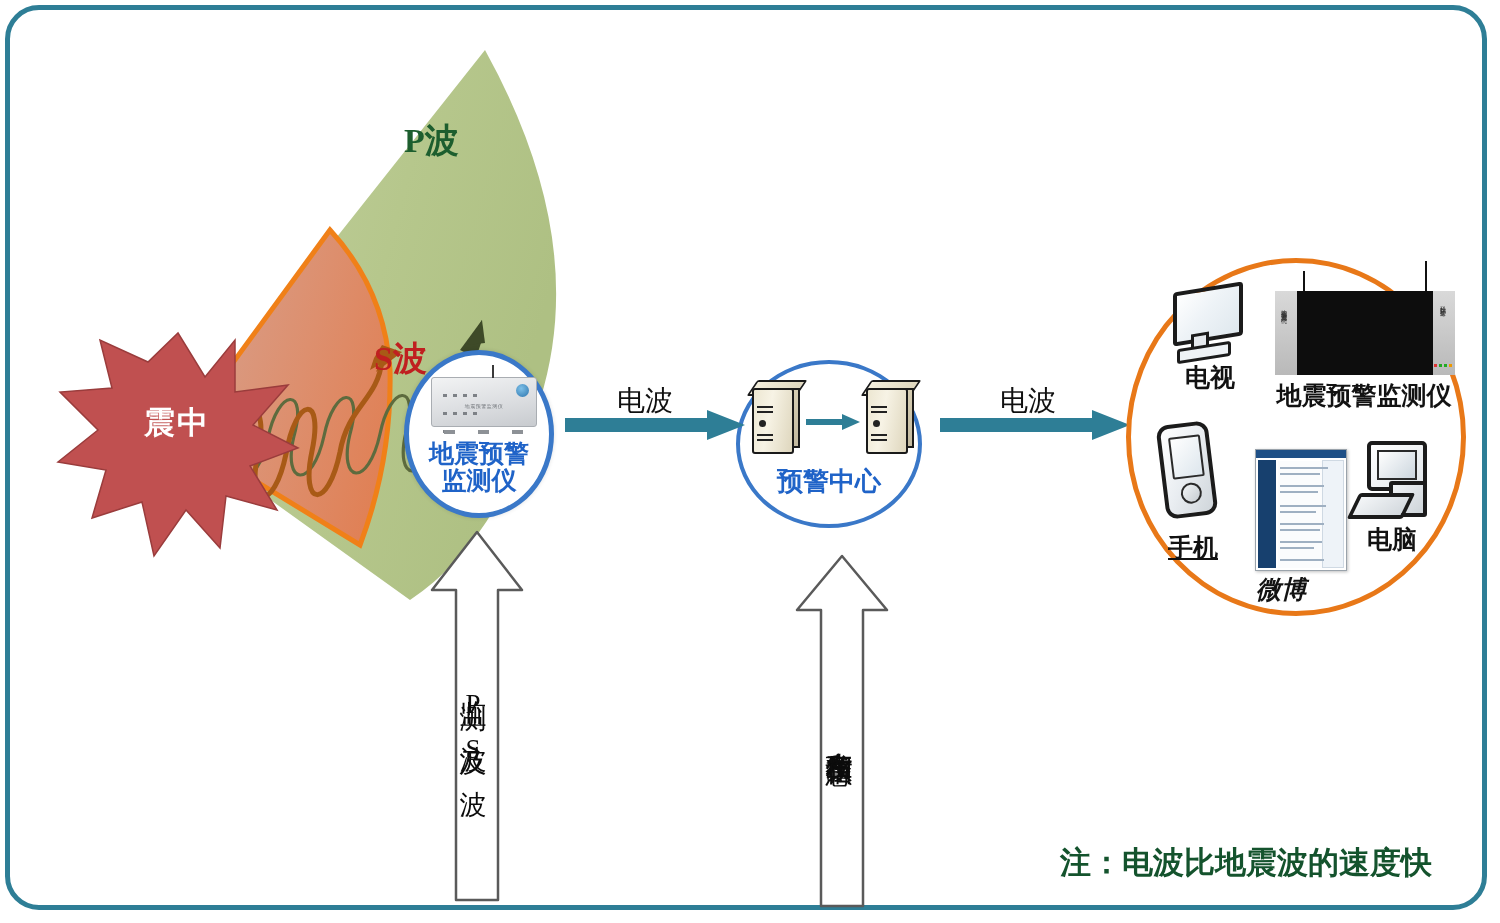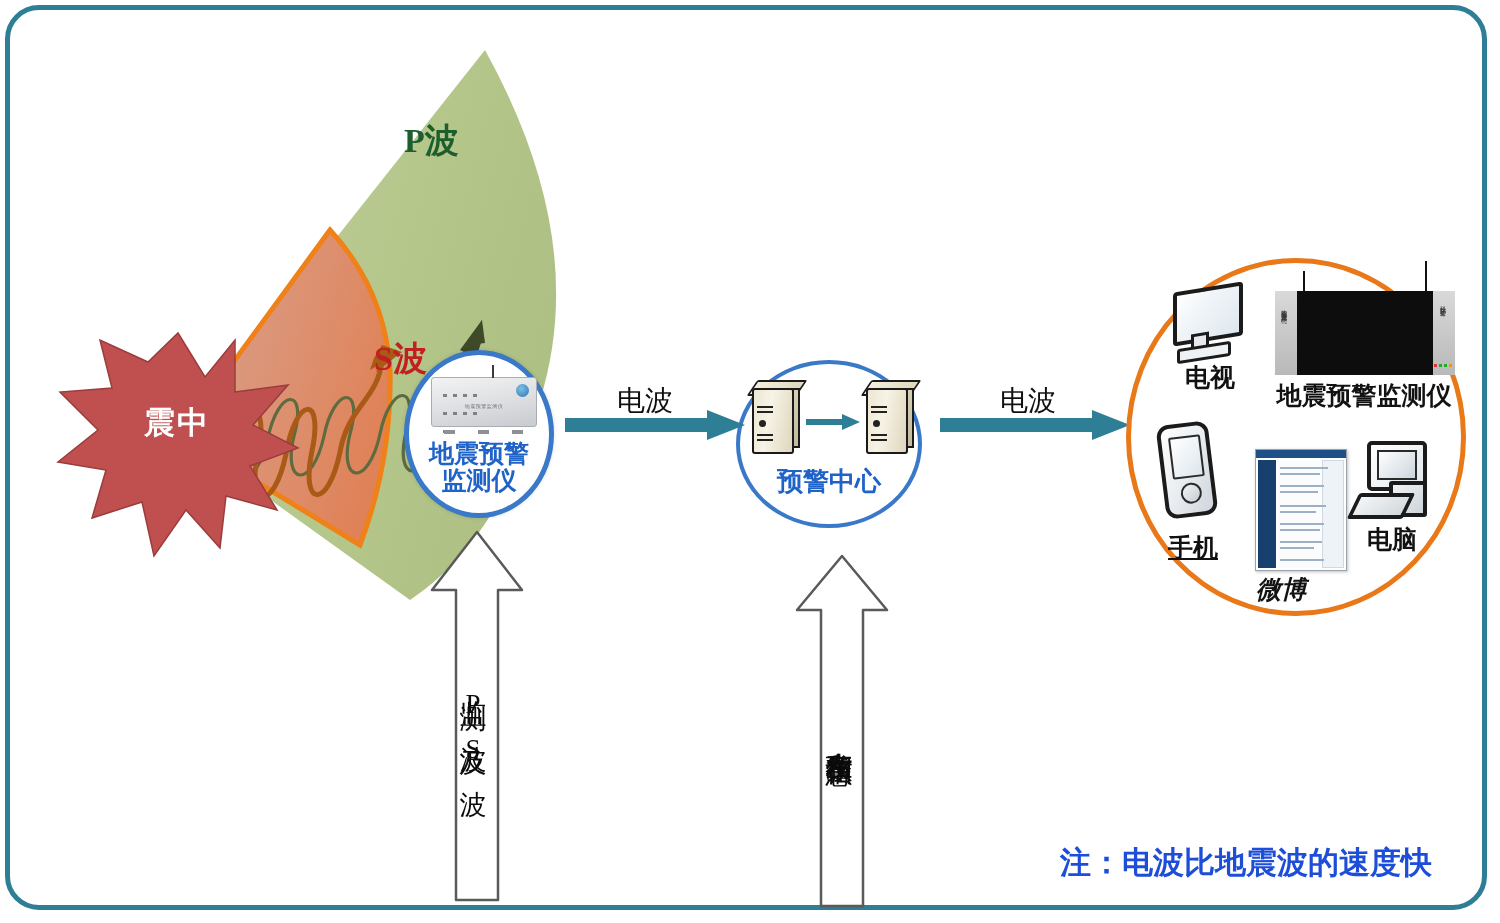--- a/index.html
+++ b/index.html
@@ -363,21 +363,21 @@
   .wb-right { position:absolute; right:2px; top:10px; width:20px; bottom:2px; background:#eef3f8; border:1px solid #cfd9e3; }
   .wb-mid { position:absolute; left:22px; top:11px; right:24px; bottom:2px; background:#fbfcfd; }
   .wb-line { position:absolute; left:2px; height:2px; background:#9fb0c2; }
 
   .note {
     position: absolute;
     left: 1060px;
     top: 842px;
     font-size: 31px;
     font-weight: 700;
-    color: #1d4ed8;
+    color: #14532d;
     font-family: "Liberation Serif", "DejaVu Serif", serif;
     white-space: nowrap;
   }
 </style>
 </head>
 <body>
 
 <div id="stage">
 
   <div class="frame"></div>

